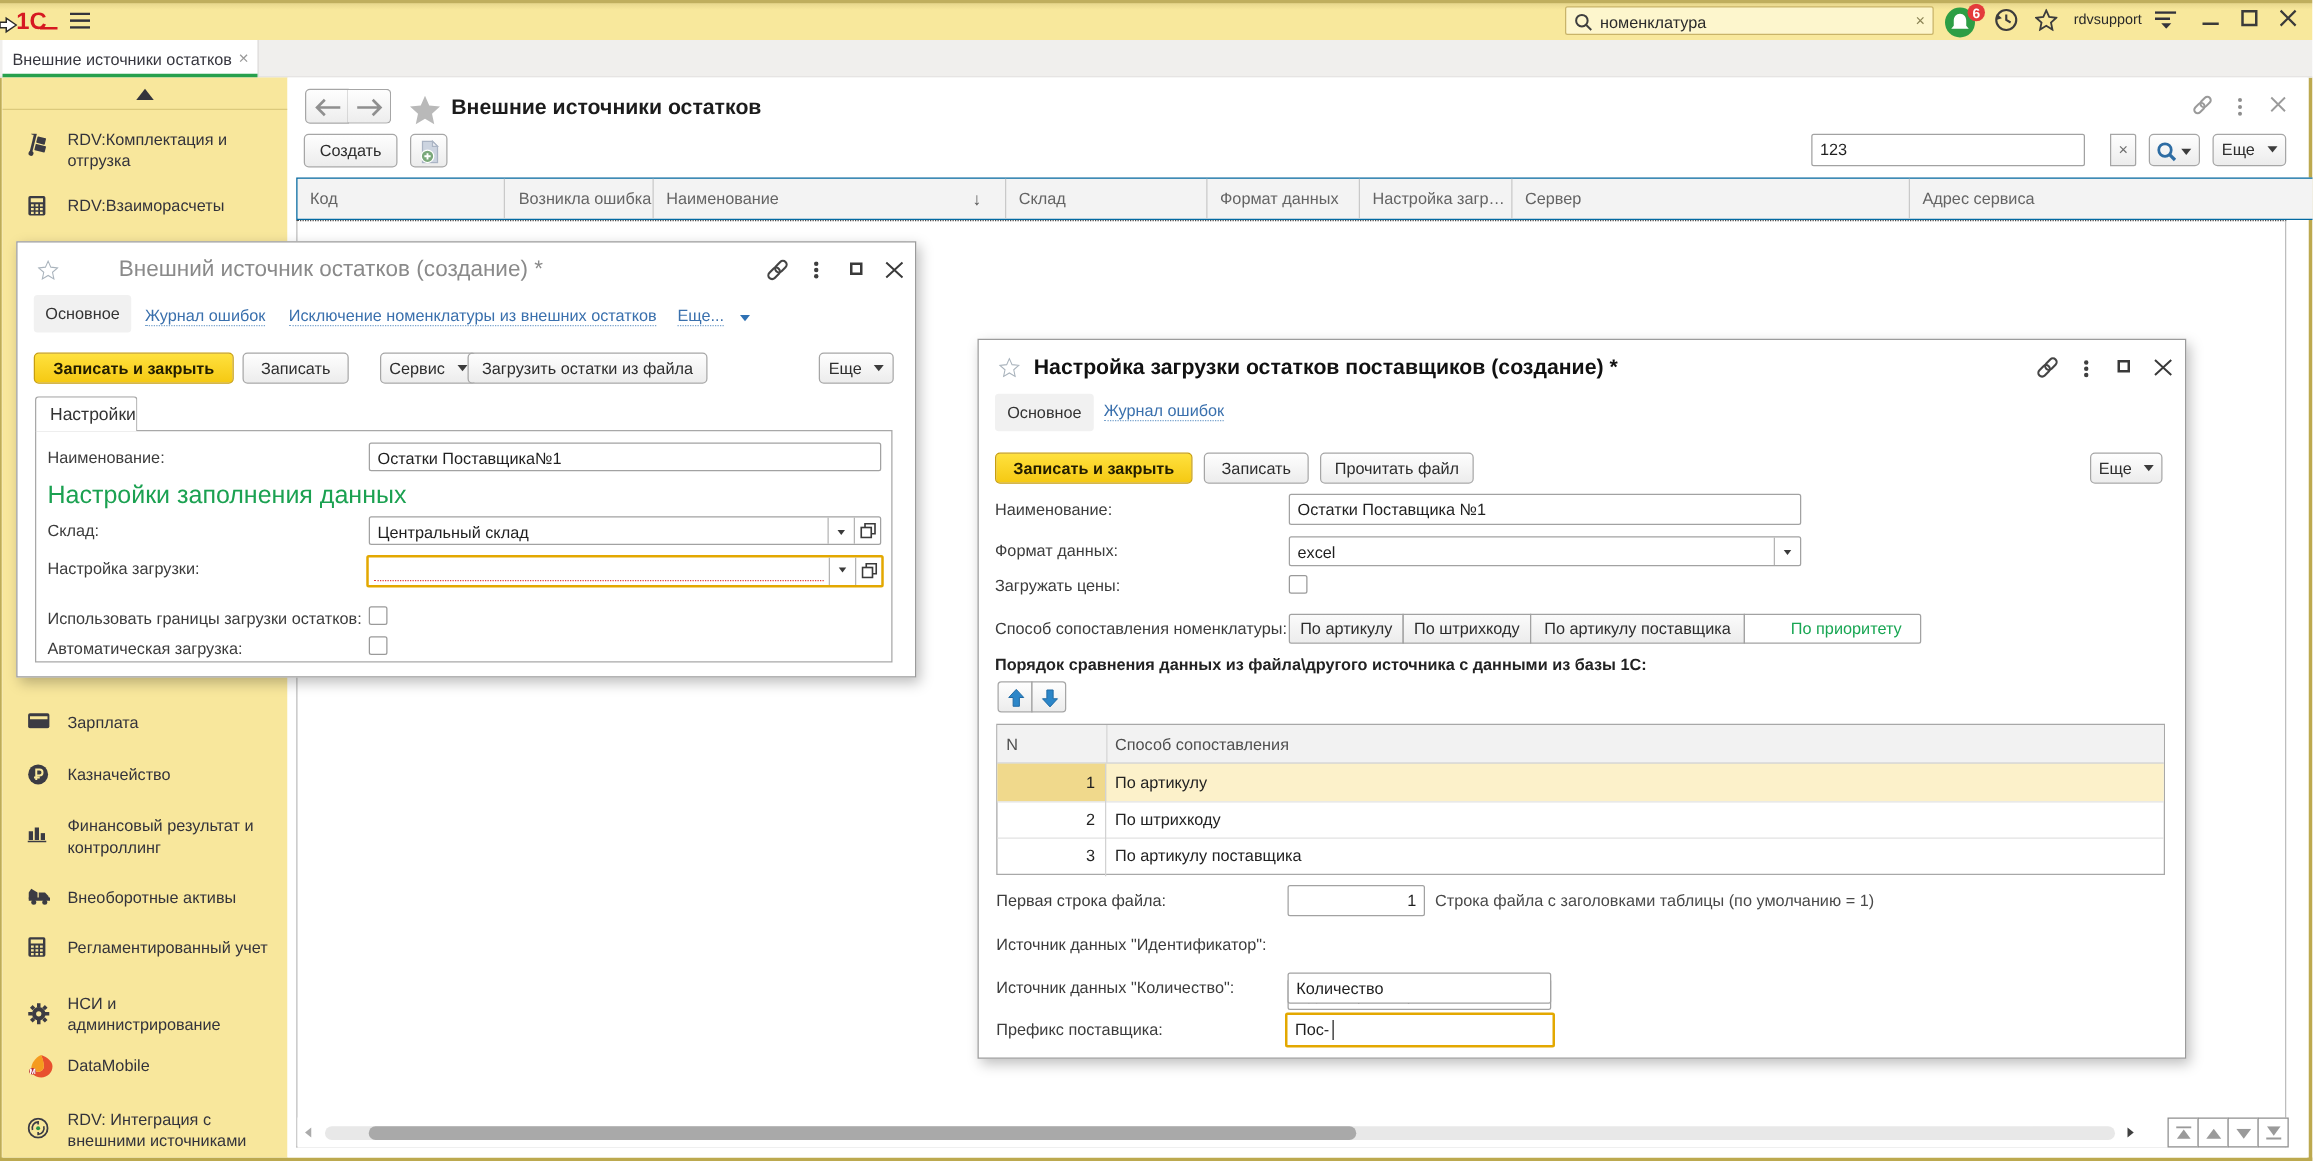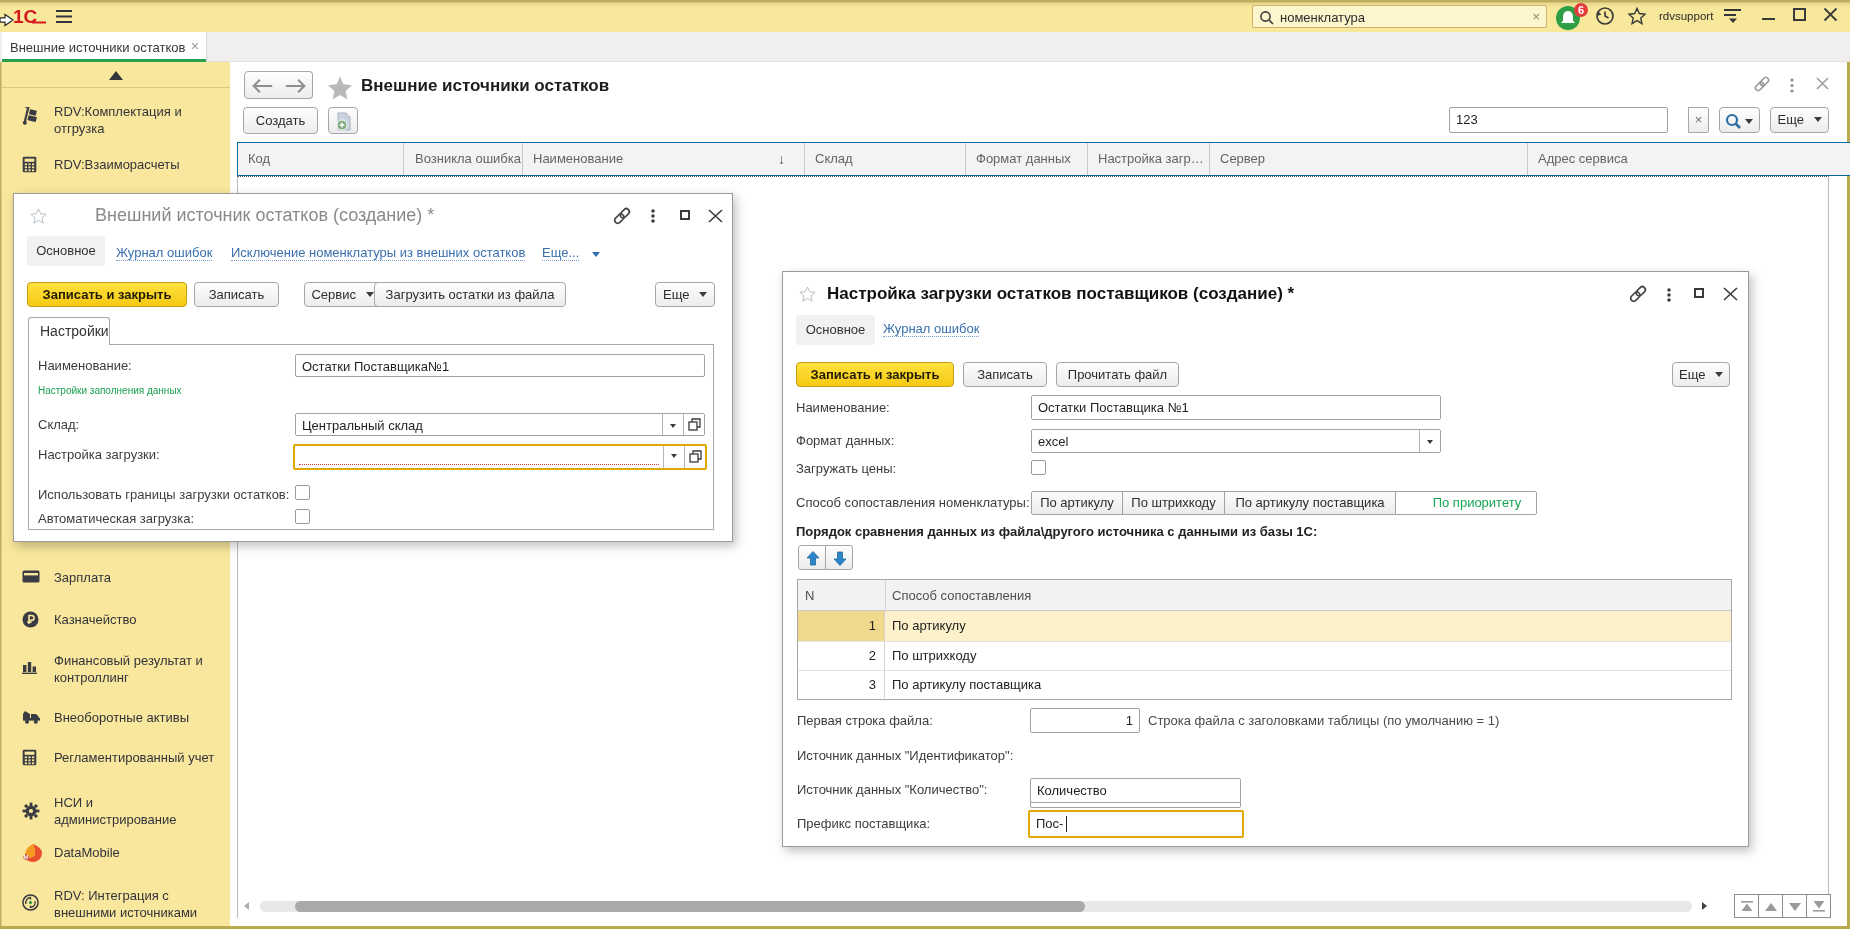--- a/index.html
+++ b/index.html
@@ -66,21 +66,21 @@
 .inp { position:absolute; background:#fff; border:1px solid #a2a2a2; border-radius:2px; font-size:13px; color:#1f1f1f; }
 .inp .v { position:absolute; left:6px; top:4px; white-space:nowrap; }
 .cbox { position:absolute; width:15px; height:15px; background:#fff; border:1px solid #9a9a9a; border-radius:2px; }
 .ddbtn { position:absolute; top:0; width:21px; height:100%; border-left:1px solid #b5b5b5; }
 .ddbtn .ar { position:absolute; left:6.5px; top:10px; width:0; height:0; border-left:3.5px solid transparent; border-right:3.5px solid transparent; border-top:4.5px solid #3a3a3a; }
 
 
 #modal1 { left:13px; top:193px; width:720px; height:349px; }
 
 #modal2 { left:782px; top:271px; width:967px; height:576px; }
-.green-h { position:absolute; color:#1ba151; font-size:10px; white-space:nowrap; }
+.green-h { position:absolute; color:#1ba151; font-size:20px; white-space:nowrap; }
 
 
 .seg { position:absolute; height:24px; background:linear-gradient(#fbfbfb,#ececec); border:1px solid #a2a2a2; font-size:13px; color:#2d2d2d; text-align:center; line-height:22px; }
 .seg.on { background:#fff; color:#18a653; }
 
 
 #m2tbl { position:absolute; left:14px; top:307px; width:935px; height:121px; border:1px solid #a8a8a8; }
 #m2tbl .hr { position:absolute; left:0; top:0; width:100%; height:31px; background:#f2f2f2; border-bottom:1px solid #c9c9c9; color:#4f4f4f; }
 #m2tbl .ncol { position:absolute; left:0; top:0; width:87px; height:100%; border-right:1px solid #d2d2d2; }
 </style>

